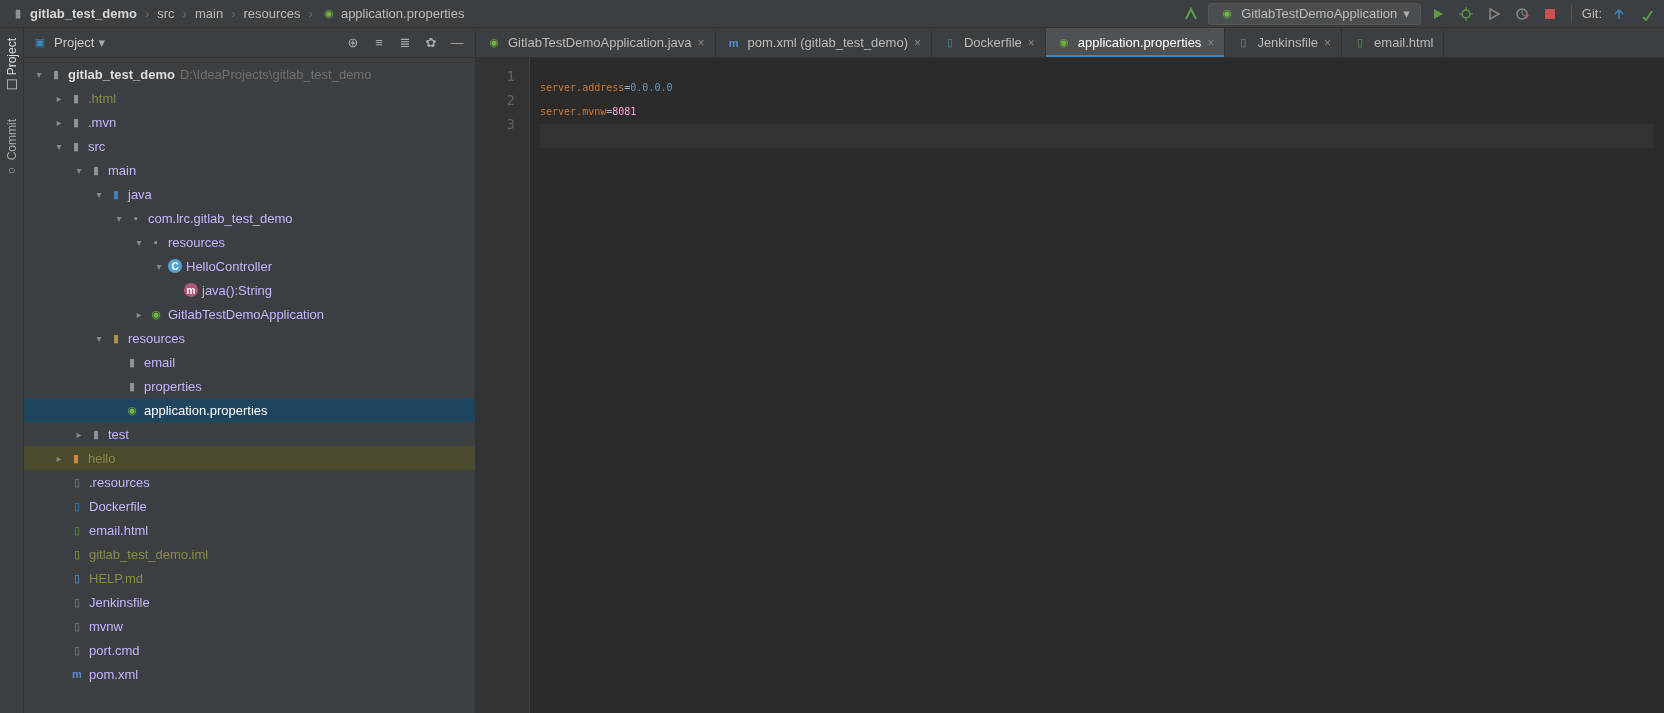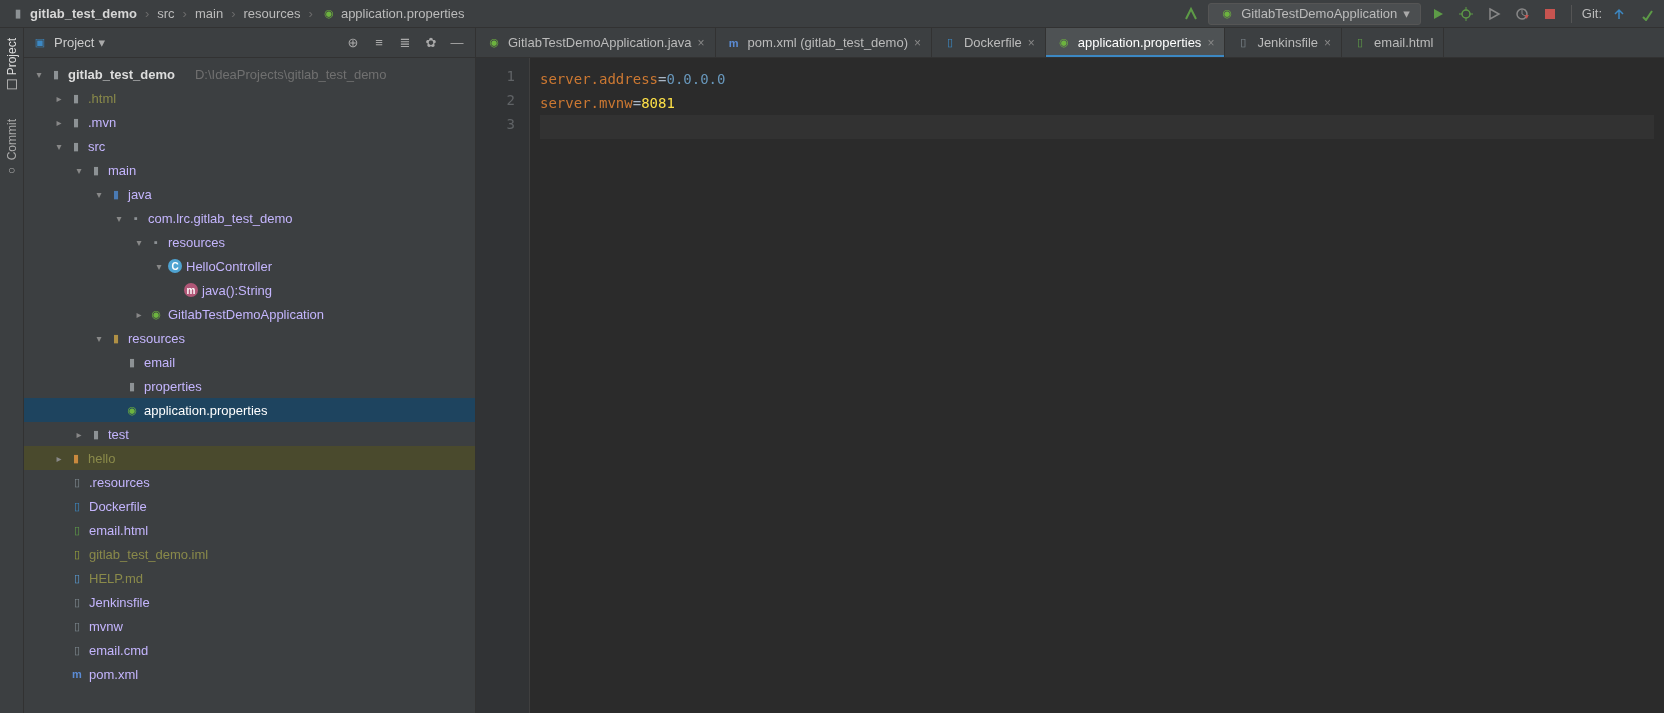--- a/index.html
+++ b/index.html
@@ -59,21 +59,21 @@
   padding-right: 6px; cursor: pointer; white-space: nowrap;
 }
 .tree-row.selected { background: #1e445f; }
 .tree-row.highlight-target { background: #4a4a2d; }
 .tree-row .arrow {
   width: 10px; height: 10px; display:inline-flex; align-items:center; justify-content:center;
   color: #888; font-size: 10px;
 }
 .tree-row .label { color: #c4b5fd; }
 .tree-row .label.olive { color: #8a8a4a; }
-.tree-row .path-suffix { color: #707070; margin-left: 16px; }
+.tree-row .path-suffix { color: #707070; margin-left: 1px; }
 .ico { width: 16px; height: 16px; display:inline-flex; align-items:center; justify-content:center; font-size: 11px; }
 .folder-ico { color: #8d9295; }
 .folder-ico.orange { color: #c9893e; }
 .class-ico { background: #4fa3d1; color:#fff; border-radius:50%; width:14px;height:14px; font-size:10px; font-weight:bold;}
 .method-ico { background: #b05777; color:#fff; border-radius:50%; width:14px;height:14px; font-size:10px; font-weight:bold;}
 .file-ico { color: #7e8890; }
 .spring-ico { color: #6db33f; }
 .maven-ico { color: #5b8bd4; font-weight:bold;}
 .iml-ico { color: #97a13d;}
 .md-ico { color: #5a9bd4;}
@@ -93,28 +93,28 @@
 .tab .close-x { color: #888; font-size: 12px; }
 
 .editor-body { flex: 1; display: flex; overflow: hidden; }
 .gutter-nums {
   width: 54px; background: #313335; color: #606366;
   padding-top: 6px; text-align: right; padding-right: 14px;
   font-family: "Consolas","Menlo",monospace; font-size: 14px; line-height: 24px;
   border-right: 1px solid #3f3f3f;
 }
 .code {
-  flex: 1; padding: 9px 10px;
-  font-family: "Consolas","Menlo",monospace; font-size: 14px; line-height: 24px;
+  flex: 1; padding: 18px 10px;
+  font-family: "Consolas","Menlo",monospace; font-size: 10px; line-height: 24px;
   color: #a9b7c6;
 }
 .code .key { color: #cc7832; }
 .code .eq { color: #a9b7c6; }
 .code .val-ip { color: #6897bb; }
-.code .val-num { color: #fde047; }
+.code .val-num { color: #f9a8d4; }
 .code .cursor-line { background: #323232; display:inline-block; width:100%;}
 svg { display: block; }
 .divider-v { width:1px; background:#555; height:18px; margin:0 4px;}
 </style>
 </head>
 <body>
 
 <div class="navbar">
   <div class="breadcrumbs">
     <span class="crumb bold">
@@ -330,21 +330,21 @@
       <div class="tree-row" style="padding-left:45px">
         <span class="ico file-ico">▯</span>
         <span class="label">Jenkinsfile</span>
       </div>
       <div class="tree-row" style="padding-left:45px">
         <span class="ico file-ico">▯</span>
         <span class="label">mvnw</span>
       </div>
       <div class="tree-row" style="padding-left:45px">
         <span class="ico file-ico">▯</span>
-        <span class="label">email.cmd</span>
+        <span class="label">port.cmd</span>
       </div>
       <div class="tree-row" style="padding-left:45px">
         <span class="ico maven-ico">m</span>
         <span class="label">pom.xml</span>
       </div>
     </div>
   </div>
 
   <div class="editor-area">
     <div class="tabs">

